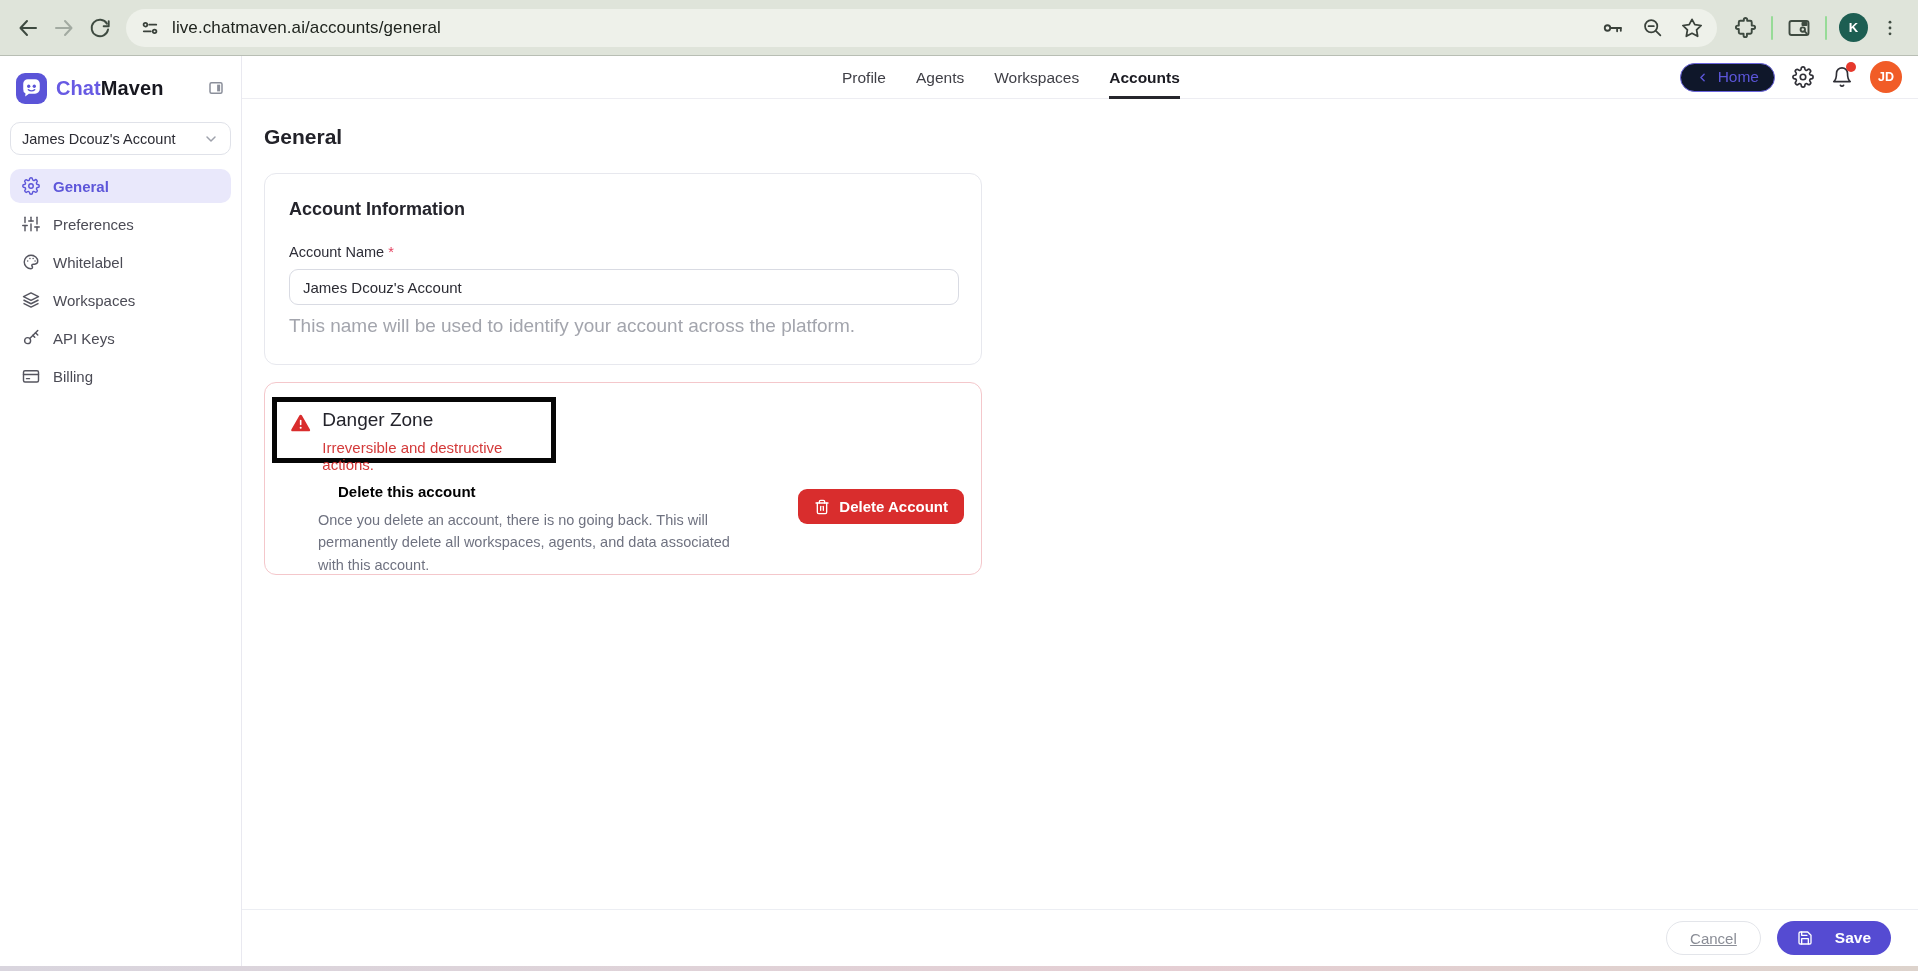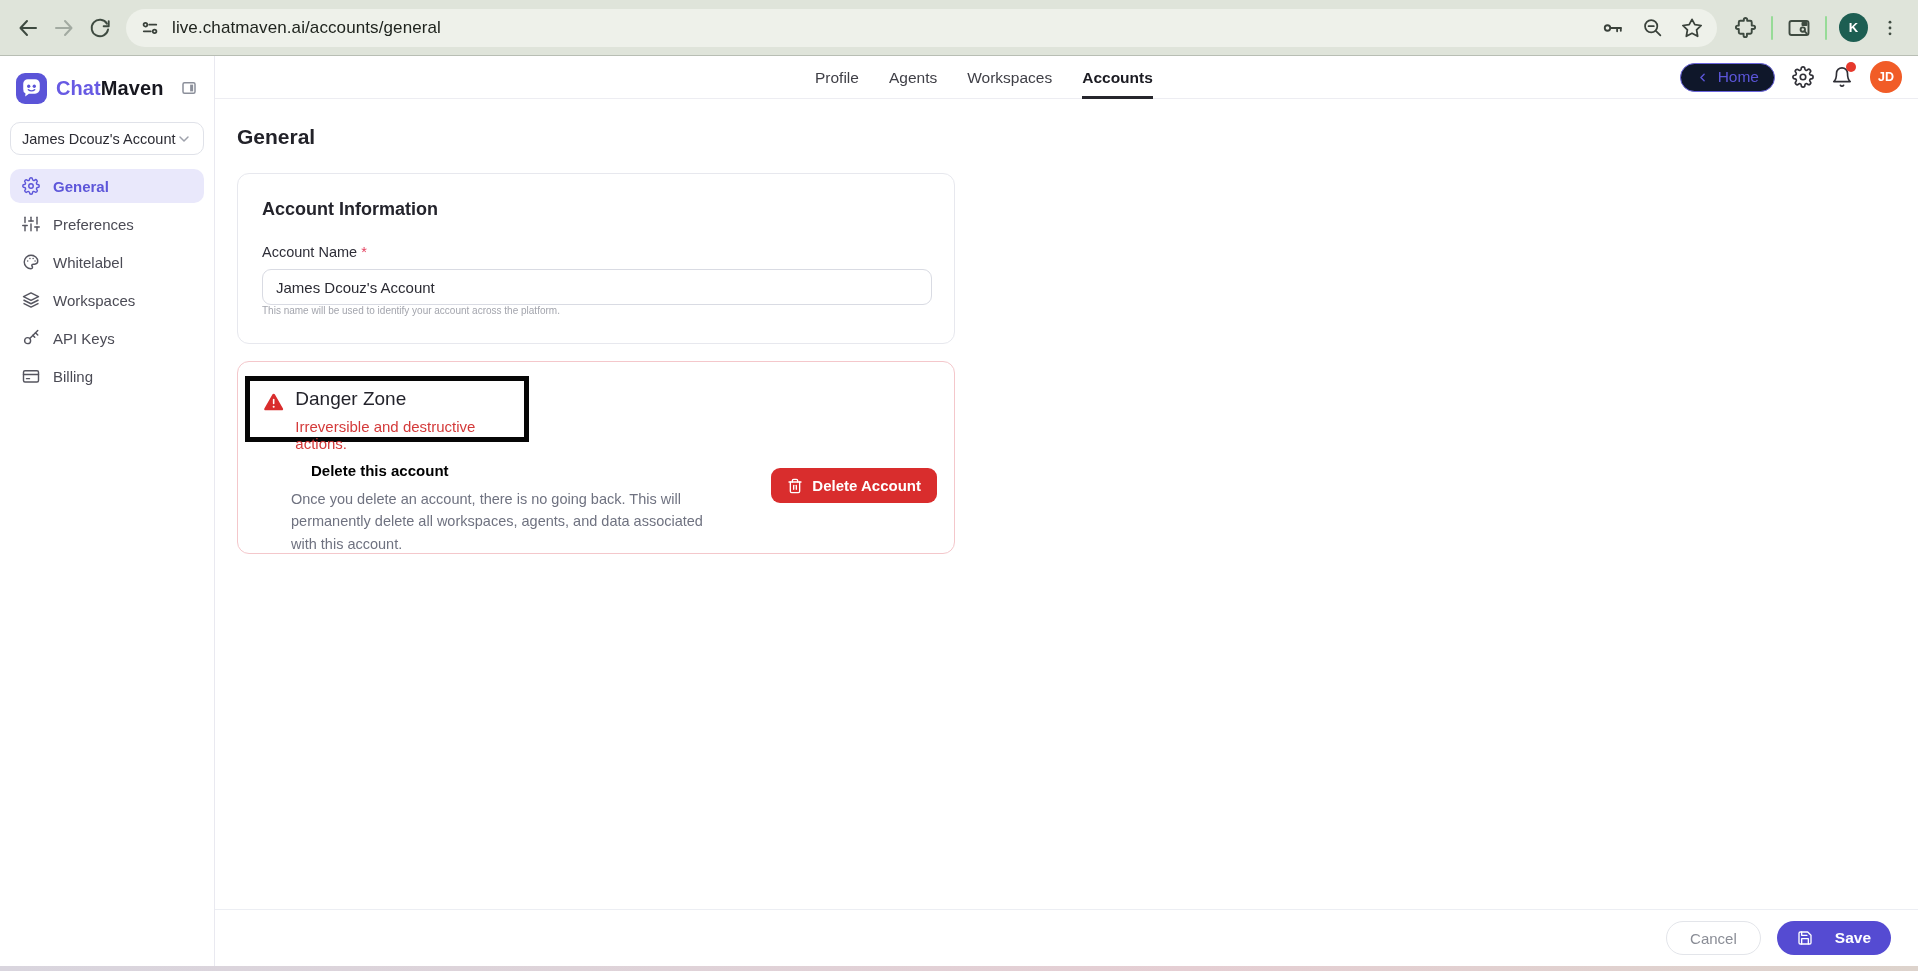--- a/index.html
+++ b/index.html
@@ -14,21 +14,21 @@
   .omnibox { flex:1; height:38px; margin:0 10px 0 8px; background:#eef1ea; border-radius:19px; display:flex; align-items:center; padding:0 14px; min-width:0; }
   .omnibox .site-info { color:#3a423b; margin-right:12px; flex-shrink:0; }
   .url-text { font-size:17px; color:#20251f; letter-spacing:.1px; white-space:nowrap; overflow:hidden; flex:1; }
   .omni-right { display:flex; align-items:center; gap:18px; color:#3a423b; margin-left:12px; }
   .tb-sep { width:2px; height:24px; background:#97db97; border-radius:1px; margin:0 8px; flex-shrink:0; }
   .avatar-k { width:29px; height:29px; border-radius:50%; background:#1d5e52; color:#fff; font-size:13px; font-weight:700; display:flex; align-items:center; justify-content:center; margin:0 4px; flex-shrink:0; }
   .tb-right { display:flex; align-items:center; color:#3e4a40; }
 
   
   .app { flex:1; display:flex; min-height:0; }
-  .sidebar { width:215px; flex-shrink:0; border-right:1px solid #e9e9f0; display:flex; flex-direction:column; padding-top:10px; background:#fff; }
+  .sidebar { width:242px; flex-shrink:0; border-right:1px solid #e9e9f0; display:flex; flex-direction:column; padding-top:10px; background:#fff; }
   .logo-row { height:44px; display:flex; align-items:center; padding:0 16px; gap:9px; }
   .logo-mark { width:31px; height:31px; border-radius:9px; background:#5b54d8; display:flex; align-items:center; justify-content:center; flex-shrink:0; }
   .logo-text { font-size:20px; font-weight:800; color:#17171f; letter-spacing:.1px; }
   .logo-text .chat { color:#675ae3; }
   .panel-toggle { margin-left:auto; color:#8b8f9a; }
   .account-select { margin:12px 10px 14px; height:33px; border:1px solid #e0e2e9; border-radius:10px; background:#fff; display:flex; align-items:center; justify-content:space-between; padding:0 11px; font-size:14.5px; color:#2b2b33; cursor:pointer; }
   .account-select .chev { color:#9ea1ab; }
   .nav { display:flex; flex-direction:column; gap:4px; padding:0 10px; }
   .nav-item { height:34px; border-radius:10px; display:flex; align-items:center; gap:13px; padding:0 12px; font-size:15px; color:#4b4b55; cursor:pointer; }
   .nav-item .nicon { color:#55555f; width:18px; }
@@ -48,33 +48,33 @@
 
   
   .content { flex:1; padding:26px 0 0 22px; min-height:0; }
   .page-title { font-size:21px; font-weight:700; color:#222229; margin-bottom:24px; }
   .card { width:718px; border:1px solid #e7e8ee; border-radius:12px; background:#fff; }
   .card.account { padding:25px 24px 27px; margin-bottom:17px; }
   .card-title { font-size:18px; font-weight:700; color:#24242c; margin-bottom:24px; }
   .field-label { font-size:14.5px; color:#2e2e38; margin-bottom:9px; }
   .req { color:#e4405f; }
   .text-input { display:block; width:670px; height:36px; border:1px solid #d9dbe3; border-radius:9px; padding:0 13px; font-size:15px; color:#2b2b33; font-family:"Liberation Sans", sans-serif; outline:none; background:#fff; }
-  .helper { font-size:10px; color:#a3a5ad; }
+  .helper { font-size:19px; color:#a3a5ad; margin-top:10px; }
 
   .card.danger { border-color:#f4c7cb; height:193px; position:relative; }
   .annotation-box { position:absolute; left:7px; top:14px; width:284px; height:66px; border:5px solid #060606; display:flex; align-items:flex-start; gap:11px; padding:7px 0 0 13px; }
   .dz-title { font-size:19px; font-weight:400; color:#23232b; line-height:1.15; }
   .dz-sub { font-size:15px; color:#d43a3a; margin-top:8px; }
   .danger-body { display:flex; justify-content:space-between; align-items:flex-start; padding:100px 17px 0 53px; }
   .delete-heading { font-size:15px; font-weight:700; color:#000000; margin-bottom:9px;margin-left:20px; }
   .delete-desc { font-size:14.5px; color:#6f7280; width:436px; line-height:1.55; }
   .delete-btn { background:#d92d2d; border:none; color:#fff; height:35px; border-radius:9px; padding:7px 16px; display:flex; align-items:center; gap:9px; font-size:15px; font-weight:700; cursor:pointer; margin-top:6px; font-family:"Liberation Sans", sans-serif; }
 
   .footer { height:57px; flex-shrink:0; border-top:1px solid #eceef3; display:flex; align-items:center; justify-content:flex-end; gap:16px; padding-right:27px; }
-  .cancel-btn { height:34px; padding:0 23px; border:1px solid #e3e5ea; border-radius:17px; background:#fff; color:#8a8d96; font-size:15px; cursor:pointer; font-family:"Liberation Sans", sans-serif; }
+  .cancel-btn { height:34px; padding:0 23px; border:1px solid #e3e5ea; border-radius:17px; background:#fff; color:#8a8d96; font-size:15px; cursor:pointer; font-family:"Liberation Sans", sans-serif;text-decoration:underline; }
   .save-btn { height:34px; padding:0 20px; border:none; border-radius:17px; background:#554bd2; color:#fff; font-size:15.5px; font-weight:700; display:flex; align-items:center; gap:22px; cursor:pointer; font-family:"Liberation Sans", sans-serif; }
 
   .bottom-strip { height:5px; width:100%; flex-shrink:0; background:linear-gradient(90deg,#d9d5de 0%,#ded3d9 30%,#e5ced3 62%,#ddd3cc 100%); }
 </style>
 </head>
 <body>
 
 <div class="toolbar">
   <div class="tb-btn">
     <svg width="24" height="24" viewBox="0 0 24 24" fill="none" stroke="currentColor" stroke-width="2" stroke-linecap="round" stroke-linejoin="round">

